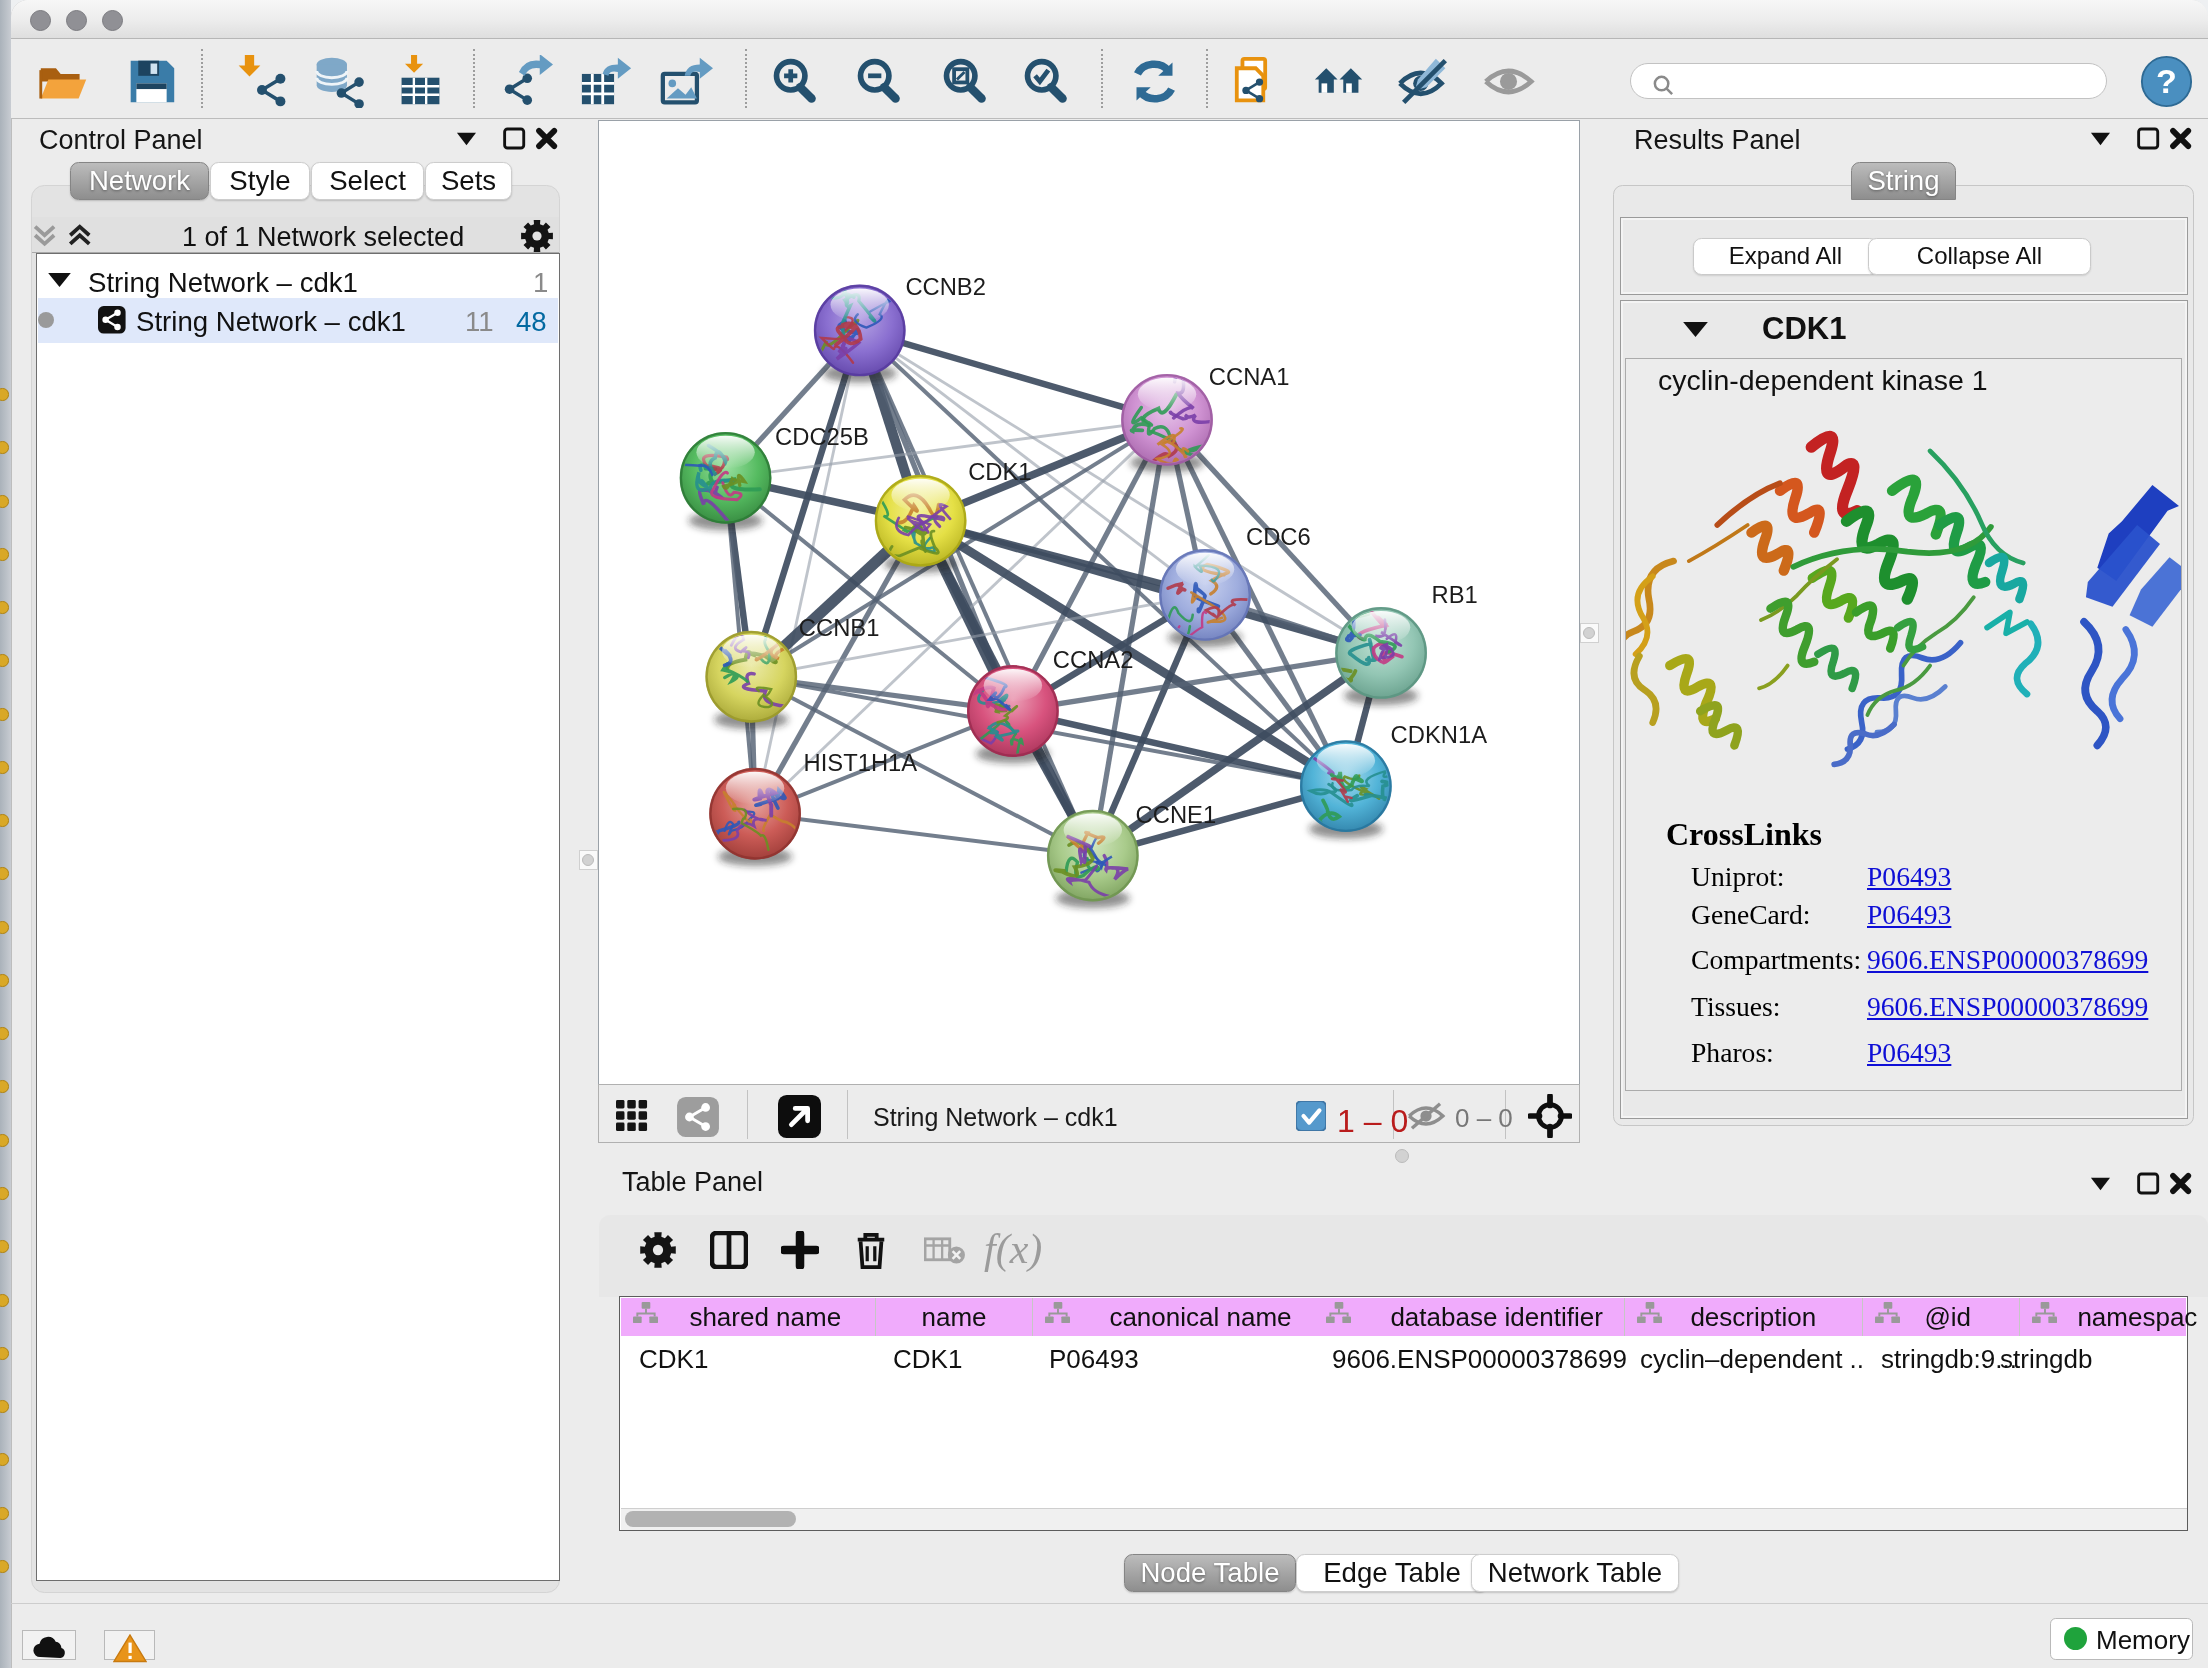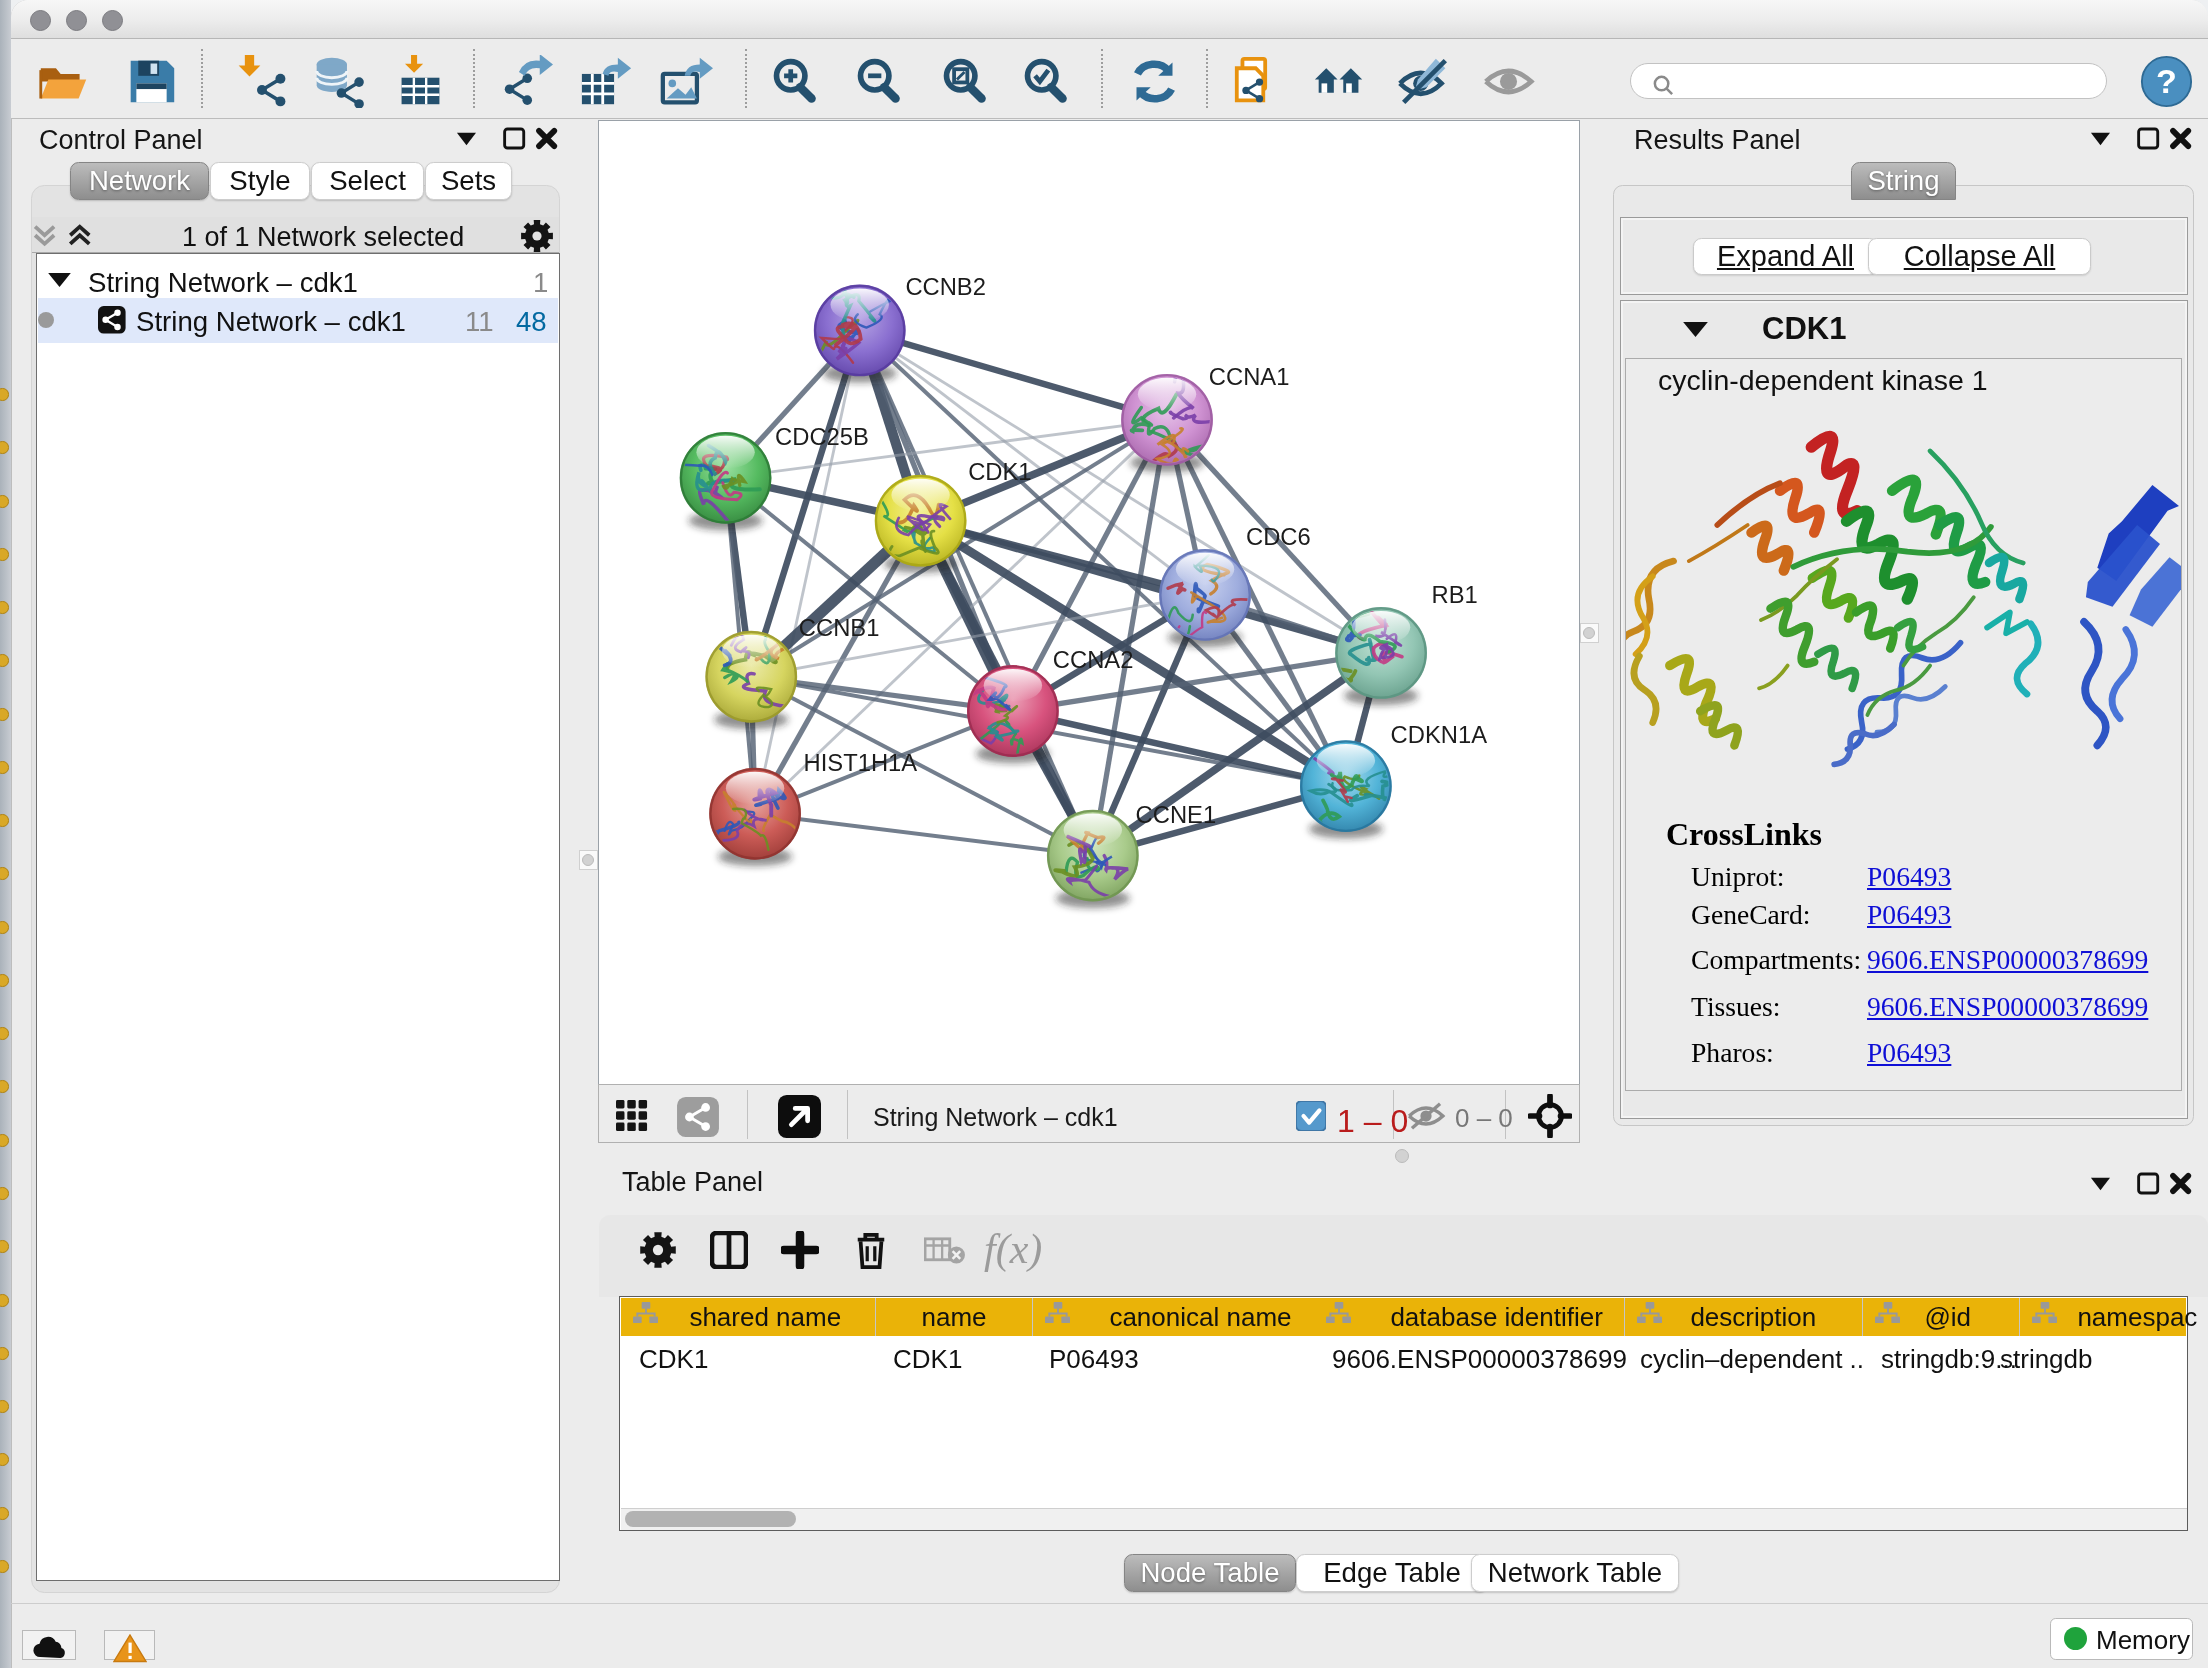--- a/index.html
+++ b/index.html
@@ -23,26 +23,26 @@
   #cpanel{left:31px;top:185px;width:529px;height:1408px;background:#e3e3e3;border-radius:13.3px;border:1px solid #d4d4d4;box-sizing:border-box;}
   #cphead{left:32px;top:217px;width:527px;height:36px;background:#e0e0e0;border-bottom:1.9px solid #a9a9a9;box-sizing:border-box;}
   #cplist{left:36px;top:253px;width:524px;height:1328px;background:#fff;border:1.9px solid #6e6e6e;box-sizing:border-box;}
   .row2{left:38px;top:298px;width:520px;height:45px;background:#dfe8fa;}
   #canvas{left:598px;top:120px;width:982px;height:966px;background:#fff;border:1.9px solid #9aa1a8;box-sizing:border-box;}
   #netbar{left:598px;top:1084px;width:982px;height:59px;background:#ececec;border:1.9px solid #b0b0b0;box-sizing:border-box;}
   #rpouter{left:1613px;top:185px;width:581px;height:941px;background:#e9e9e9;border:1.9px solid #c6c6c6;border-radius:9.5px;box-sizing:border-box;}
   #rptop{left:1620px;top:217px;width:568px;height:78px;background:#e9e9e9;border:1.9px solid #9a9a9a;box-shadow:inset 0 0 0 1.9px #f4f4f4;box-sizing:border-box;}
   #rpsect{left:1620px;top:300px;width:568px;height:819px;background:#e9e9e9;border:1.9px solid #9a9a9a;box-shadow:inset 0 0 0 1.9px #f4f4f4;box-sizing:border-box;}
   #rpcontent{left:1625px;top:358px;width:557px;height:733px;background:#ececec;border:1px solid #ababab;box-sizing:border-box;}
-  .btn{background:#fff;border:1.9px solid #cacaca;border-radius:8.6px;font-size:29px;color:#111;text-align:center;box-sizing:border-box;box-shadow:0 1px 1.9px rgba(0,0,0,0.12);text-decoration:underline;}
+  .btn{background:#fff;border:1.9px solid #cacaca;border-radius:8.6px;font-size:24px;color:#111;text-align:center;box-sizing:border-box;box-shadow:0 1px 1.9px rgba(0,0,0,0.12);}
   .serif{font-family:"Liberation Serif",serif;}
   .link{color:#0f0fd6;text-decoration:underline;}
   #tptool{left:599px;top:1215px;width:1609px;height:82px;background:#e7e7e7;border-radius:11.4px 11.4px 0 0;}
   #ttable{left:619px;top:1296px;width:1569px;height:235px;background:#fff;border:1.9px solid #5c5c5c;box-sizing:border-box;}
-  .hcell{top:1298px;height:38px;background:#eab308;border-right:1.9px solid #c6c6c6;box-sizing:border-box;display:flex;align-items:center;font-size:26px;color:#111;}
+  .hcell{top:1298px;height:38px;background:#f0abfc;border-right:1.9px solid #c6c6c6;box-sizing:border-box;display:flex;align-items:center;font-size:26px;color:#111;}
   .dtxt{top:1344px;font-size:26px;color:#111;}
   #statusline{left:11.4px;top:1603px;width:2197px;height:0;border-top:1.9px solid #cdcdcd;}
   .sbtn{background:#f2f2f2;border:1.9px solid #b9b9b9;box-sizing:border-box;}
   .handle{background:#fafafa;border:1px solid #d0d0d0;box-sizing:border-box;}
   .hdot{border-radius:50%;background:#d2d2d2;border:1px solid #bbb;box-sizing:border-box;}
 </style>
 </head>
 <body>
 <div id="app">
   <div id="leftstrip" class="abs"></div>

